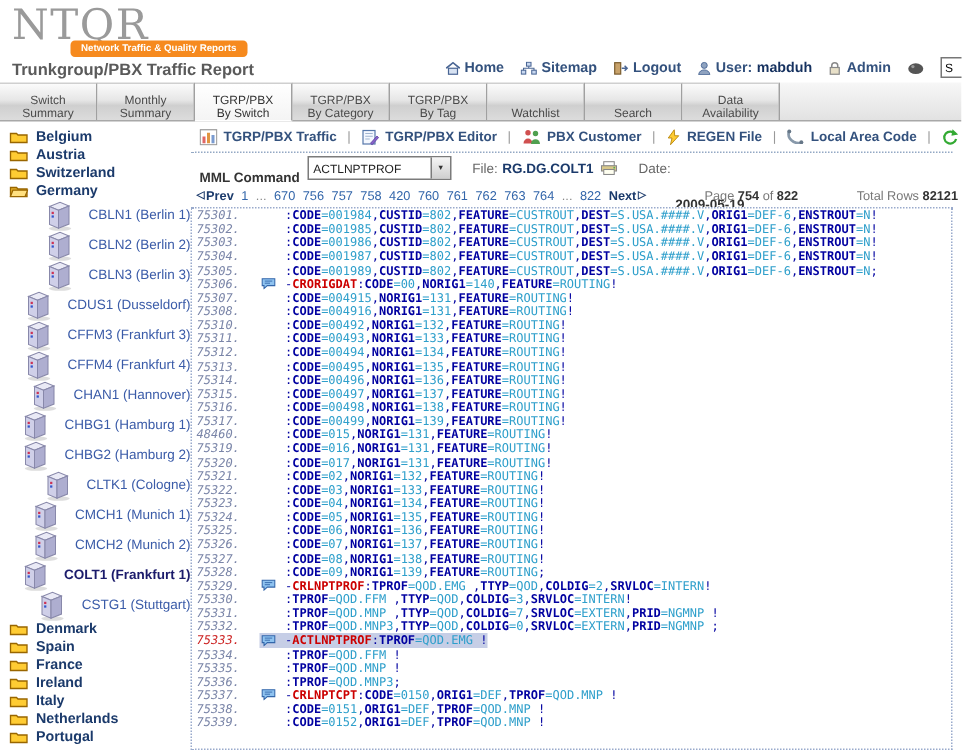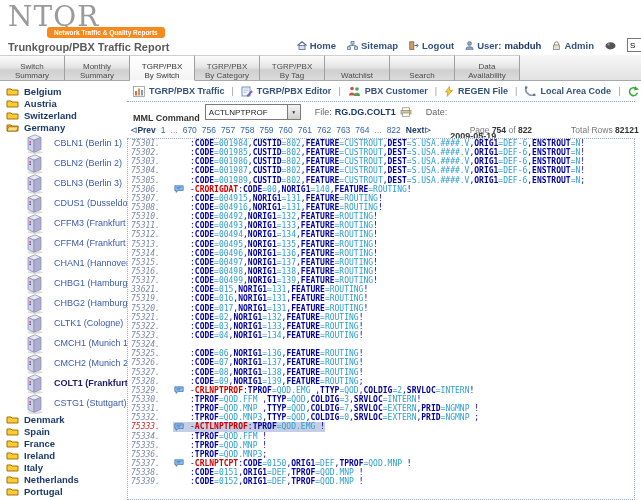--- a/index.html
+++ b/index.html
@@ -26,21 +26,21 @@
     justify-content:flex-end;line-height:9px;cursor:pointer;}
   .tab.active{background:linear-gradient(#ffffff,#f4f4f4);position:relative;margin-bottom:-1px;
     border-bottom:1px solid #fff;color:#333;}
   .tab-fill{flex:1;background:linear-gradient(#f7f7f7,#e2e2e2);}
   
   .layout{position:absolute;top:81px;left:0;width:641px;bottom:0;display:flex;}
   .sidebar{width:127px;box-sizing:border-box;padding:4px 0 0 6px;overflow:hidden;flex:none;}
   .country-row{display:flex;align-items:center;gap:5px;height:12px;font-size:9.5px;
     font-weight:bold;color:#1B3A6B;cursor:pointer;white-space:nowrap;}
   .switch-row{display:flex;align-items:center;gap:10px;height:20px;margin-left:19px;
-    font-size:9px;color:#3A5BA8;cursor:pointer;white-space:nowrap;}
+    font-size:9px;color:#3A5BA8;cursor:pointer;white-space:nowrap;justify-content:flex-end;}
   .switch-row.selected{font-weight:bold;color:#1B1B6B;}
   .main{flex:1;display:flex;flex-direction:column;box-sizing:border-box;padding-right:6px;min-width:0;}
   
   .toolbar{height:20px;flex:none;display:flex;align-items:center;gap:7px;font-size:9px;
     font-weight:bold;color:#33517D;border-bottom:1px dotted #93A8C4;padding-left:6px;white-space:nowrap;}
   .tb-item{display:flex;align-items:center;gap:4px;cursor:pointer;}
   .sep{color:#999;font-weight:normal;}
   
   .mml-row{height:20px;flex:none;display:flex;align-items:center;font-size:9px;color:#666;
     padding-left:6px;white-space:nowrap;}
@@ -547,21 +547,21 @@
         <span class="tri">◁</span>
         <span>Prev</span>
       </span>
       <span class="pages" id="pages">
           <span class="pg-link">1</span>
           <span class="pg-ellipsis">...</span>
           <span class="pg-link">670</span>
           <span class="pg-link">756</span>
           <span class="pg-link">757</span>
           <span class="pg-link">758</span>
-          <span class="pg-link">759</span>
+          <span class="pg-link">420</span>
           <span class="pg-link">760</span>
           <span class="pg-link">761</span>
           <span class="pg-link">762</span>
           <span class="pg-link">763</span>
           <span class="pg-link">764</span>
           <span class="pg-ellipsis">...</span>
           <span class="pg-link">822</span>
         </span>
       <span class="pg-next">
         <span>Next</span>
@@ -660,21 +660,21 @@
           <span class="num">75316.</span>
           <span class="icon-slot"></span>
           <span class="txt">:<span class="kw">CODE</span><span class="val">=00498</span>,<span class="kw">NORIG1</span><span class="val">=138</span>,<span class="kw">FEATURE</span><span class="val">=ROUTING</span>!</span>
         </div>
         <div class="row">
           <span class="num">75317.</span>
           <span class="icon-slot"></span>
           <span class="txt">:<span class="kw">CODE</span><span class="val">=00499</span>,<span class="kw">NORIG1</span><span class="val">=139</span>,<span class="kw">FEATURE</span><span class="val">=ROUTING</span>!</span>
         </div>
         <div class="row">
-          <span class="num">33621.</span>
+          <span class="num">48460.</span>
           <span class="icon-slot"></span>
           <span class="txt">:<span class="kw">CODE</span><span class="val">=015</span>,<span class="kw">NORIG1</span><span class="val">=131</span>,<span class="kw">FEATURE</span><span class="val">=ROUTING</span>!</span>
         </div>
         <div class="row">
           <span class="num">75319.</span>
           <span class="icon-slot"></span>
           <span class="txt">:<span class="kw">CODE</span><span class="val">=016</span>,<span class="kw">NORIG1</span><span class="val">=131</span>,<span class="kw">FEATURE</span><span class="val">=ROUTING</span>!</span>
         </div>
         <div class="row">
           <span class="num">75320.</span>
@@ -692,20 +692,21 @@
           <span class="txt">:<span class="kw">CODE</span><span class="val">=03</span>,<span class="kw">NORIG1</span><span class="val">=133</span>,<span class="kw">FEATURE</span><span class="val">=ROUTING</span>!</span>
         </div>
         <div class="row">
           <span class="num">75323.</span>
           <span class="icon-slot"></span>
           <span class="txt">:<span class="kw">CODE</span><span class="val">=04</span>,<span class="kw">NORIG1</span><span class="val">=134</span>,<span class="kw">FEATURE</span><span class="val">=ROUTING</span>!</span>
         </div>
         <div class="row">
           <span class="num">75324.</span>
           <span class="icon-slot"></span>
+          <span class="txt">:<span class="kw">CODE</span><span class="val">=05</span>,<span class="kw">NORIG1</span><span class="val">=135</span>,<span class="kw">FEATURE</span><span class="val">=ROUTING</span>!</span>
         </div>
         <div class="row">
           <span class="num">75325.</span>
           <span class="icon-slot"></span>
           <span class="txt">:<span class="kw">CODE</span><span class="val">=06</span>,<span class="kw">NORIG1</span><span class="val">=136</span>,<span class="kw">FEATURE</span><span class="val">=ROUTING</span>!</span>
         </div>
         <div class="row">
           <span class="num">75326.</span>
           <span class="icon-slot"></span>
           <span class="txt">:<span class="kw">CODE</span><span class="val">=07</span>,<span class="kw">NORIG1</span><span class="val">=137</span>,<span class="kw">FEATURE</span><span class="val">=ROUTING</span>!</span>

